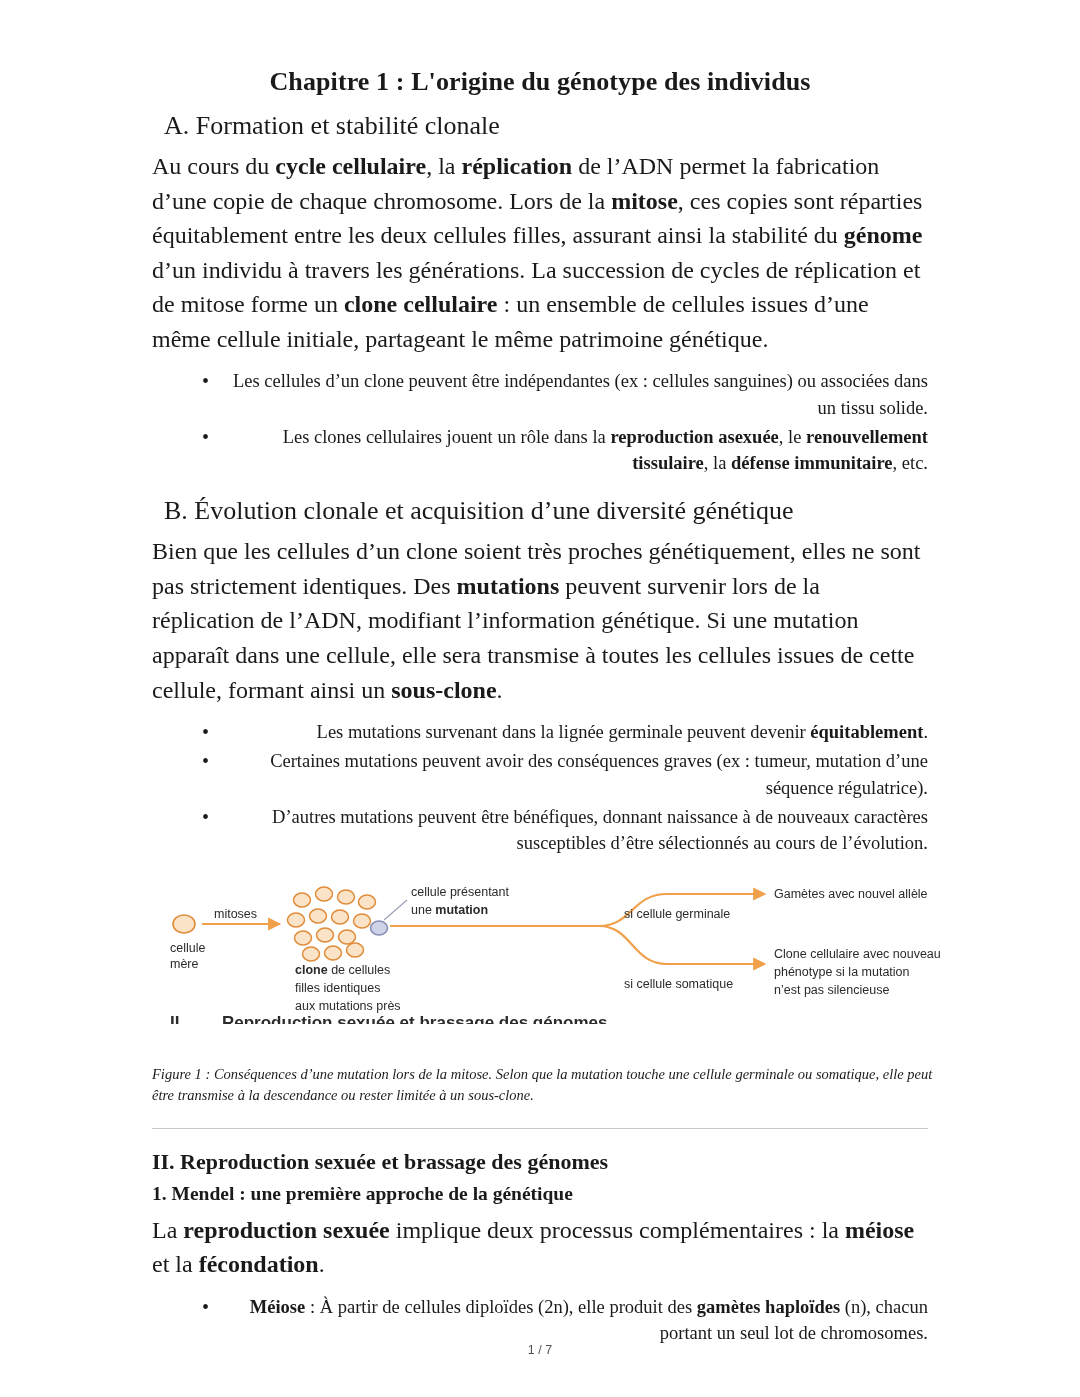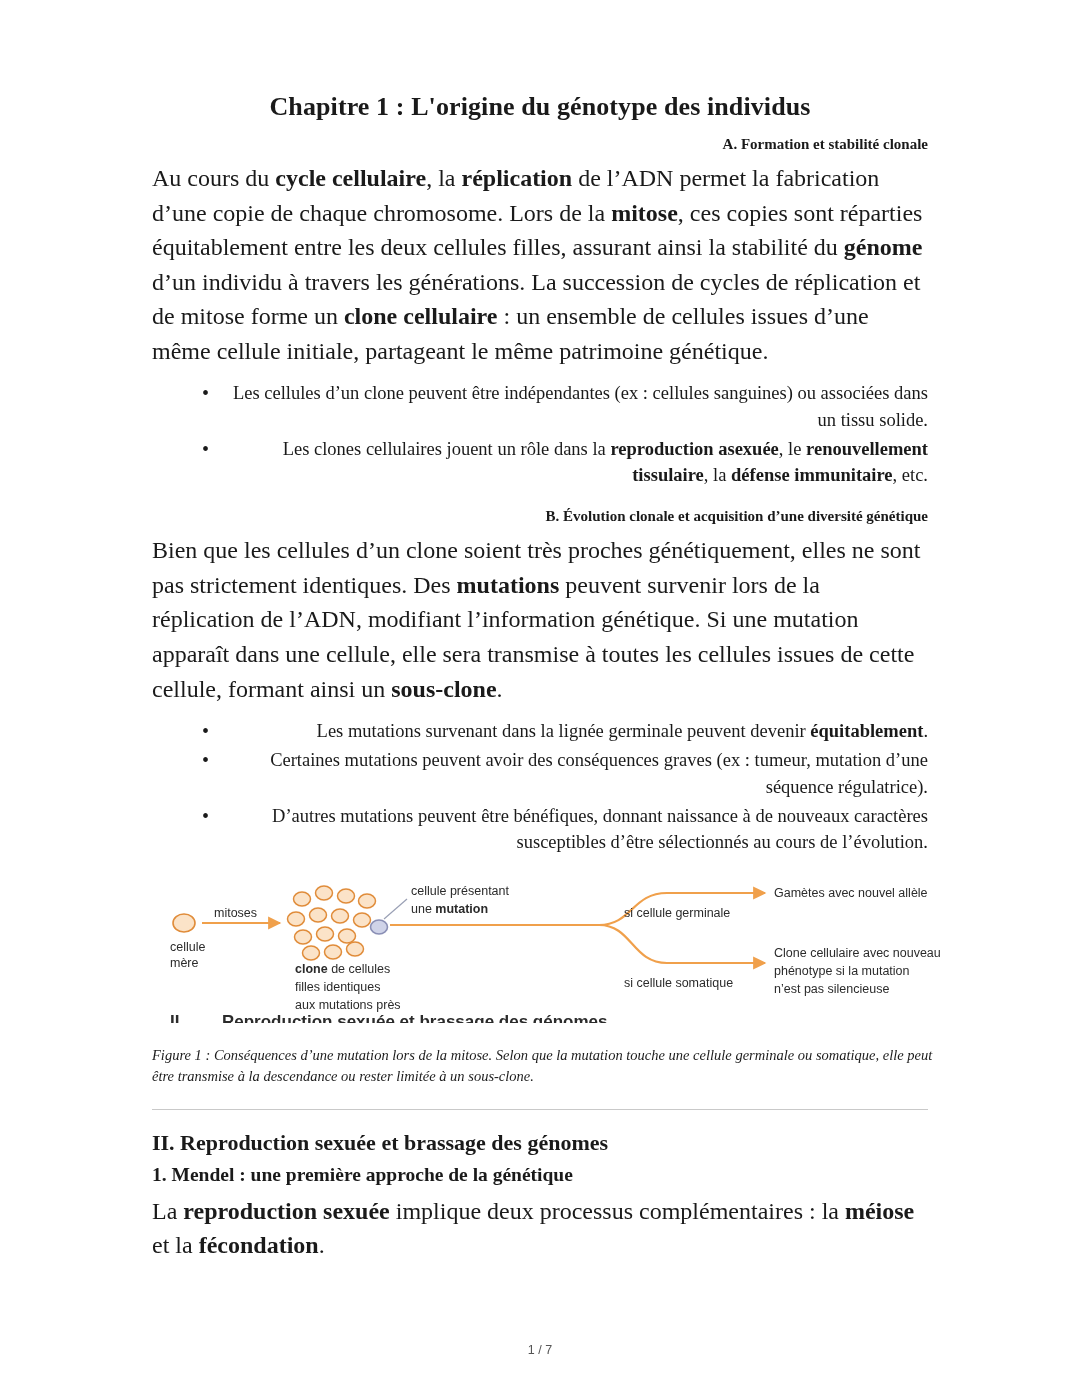--- a/index.html
+++ b/index.html
@@ -14,39 +14,38 @@
     font-family: "Liberation Serif", serif;
     color: #1a1a1a;
     overflow: hidden;
   }
   .page {
     position: absolute;
     left: 0; top: 0;
     width: 1080px;
     height: 1397px;
     box-sizing: border-box;
-    padding: 92px 152px 0 152px;
+    padding: 67px 152px 0 152px;
   }
   h1.doc-title {
     font-size: 26px;
     font-weight: bold;
     text-align: center;
     margin: 0 0 14px 0;
     letter-spacing: 0.1px;
   }
   h2.sec-1 {
     font-size: 22px;
     font-weight: bold;
     margin: 0 0 10px 0;
   }
   h3.sec-a {
-    font-size: 15px;
-    font-weight: bold;
+    font-size: 26px;
+    font-weight: normal;
     margin: 0 0 8px 12px;
-    text-align: right;
   }
   p.body-text {
     font-size: 24px;
     line-height: 1.44;
     margin: 0 0 6px 0;
     text-align: left;
   }
   ul.bullets {
     margin: 12px 0 10px 0;
     padding-left: 50px;
@@ -77,21 +76,21 @@
     width: 782px;
     height: 148px;
     margin-left: 10px;
     overflow: hidden;
   }
   .fig-caption {
     font-size: 14.5px;
     font-style: italic;
     line-height: 1.42;
     color: #1c1c1c;
-    margin: 22px 0 0 0;
+    margin: 40px 0 0 0;
     width: 790px;
   }
   .hr {
     border: none;
     border-top: 1px solid #c9c9c9;
     margin: 22px 0 20px 0;
   }
   h2.sec-2 {
     font-size: 22px;
     font-weight: bold;
@@ -218,15 +217,18 @@
 
   <hr class="hr">
 
   <h2 class="sec-2">II. Reproduction sexuée et brassage des génomes</h2>
 
   <h3 class="sub-1">1. Mendel : une première approche de la génétique</h3>
 
 
   <p class="body-text"><span>La </span><span class="b">reproduction sexuée</span><span> implique deux processus complémentaires : la </span><span class="b">méiose</span><span> et la </span><span class="b">fécondation</span><span>.</span></p>
 
+  <ul class="bullets">
+      <li><span class="b">Méiose</span><span> : À partir de cellules diploïdes (2n), elle produit des </span><span class="b">gamètes haploïdes</span><span> (n), chacun portant un seul lot de chromosomes.</span></li>
+    </ul>
 
   <div class="footer-page">1 / 7</div>
 </div>
 
 </body></html>

